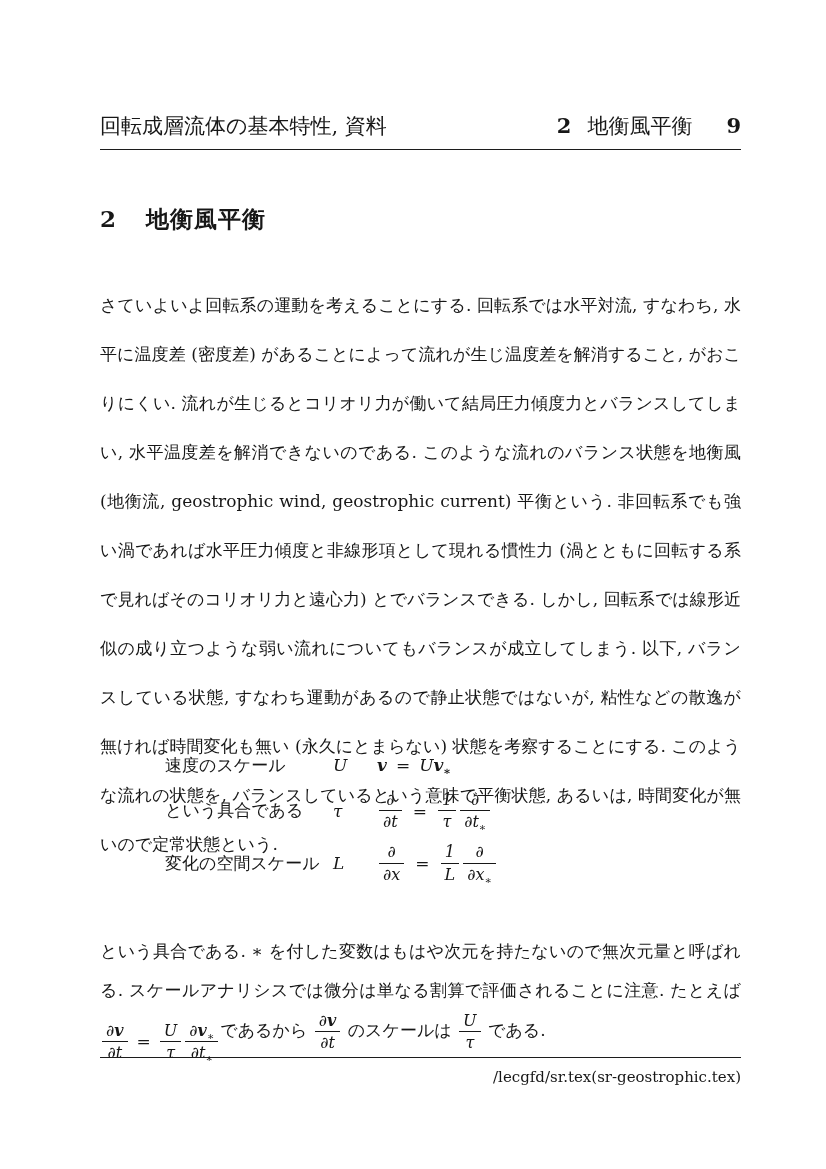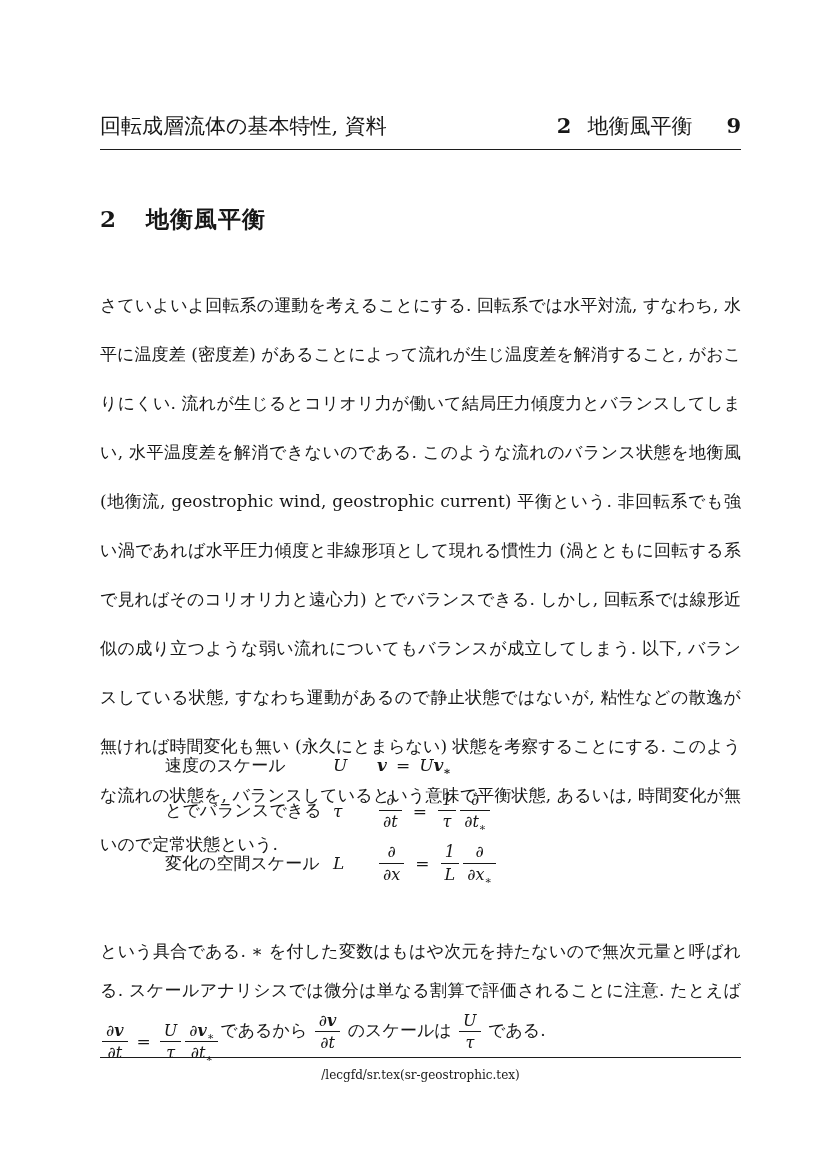--- a/index.html
+++ b/index.html
@@ -89,22 +89,22 @@
   .frac .den { border-top: 1px solid #171717; }
   .ieq { display: inline-flex; align-items: center; white-space: nowrap; }
   .ieq .eq-sign { margin: 0 7px; }
 
   
   .footer {
     position: absolute;
     left: 100px; top: 1057px; width: 641px;
     border-top: 1.5px solid #1c1c1c;
     padding-top: 10px;
-    display: flex; justify-content: center;
-    font-size: 12px;
+    display: flex; justify-content: flex-end;
+    font-size: 15px;
   }
 </style>
 </head>
 <body>
 
 <div class="page">
 
   <div class="header">
     <span>回転成層流体の基本特性, 資料</span>
     <span class="header-right">
@@ -129,21 +129,21 @@
       <span class="eq-symbol">U</span>
       <span class="eq-expr">
         <span class="bi">v</span>
         <span class="eq-sign">=</span>
         <span class="it">U</span>
         <span class="bi"><span>v</span><sub>∗</sub></span>
       </span>
     </div>
 
     <div class="eq-row">
-      <span class="eq-label">とでバランスできる</span>
+      <span class="eq-label">という具合である</span>
       <span class="eq-symbol">τ</span>
       <span class="eq-expr">
         <span class="frac it">
           <span class="num">∂</span>
           <span class="den">∂t</span>
         </span>
         <span class="eq-sign">=</span>
         <span class="frac it">
           <span class="num">1</span>
           <span class="den">τ</span>

